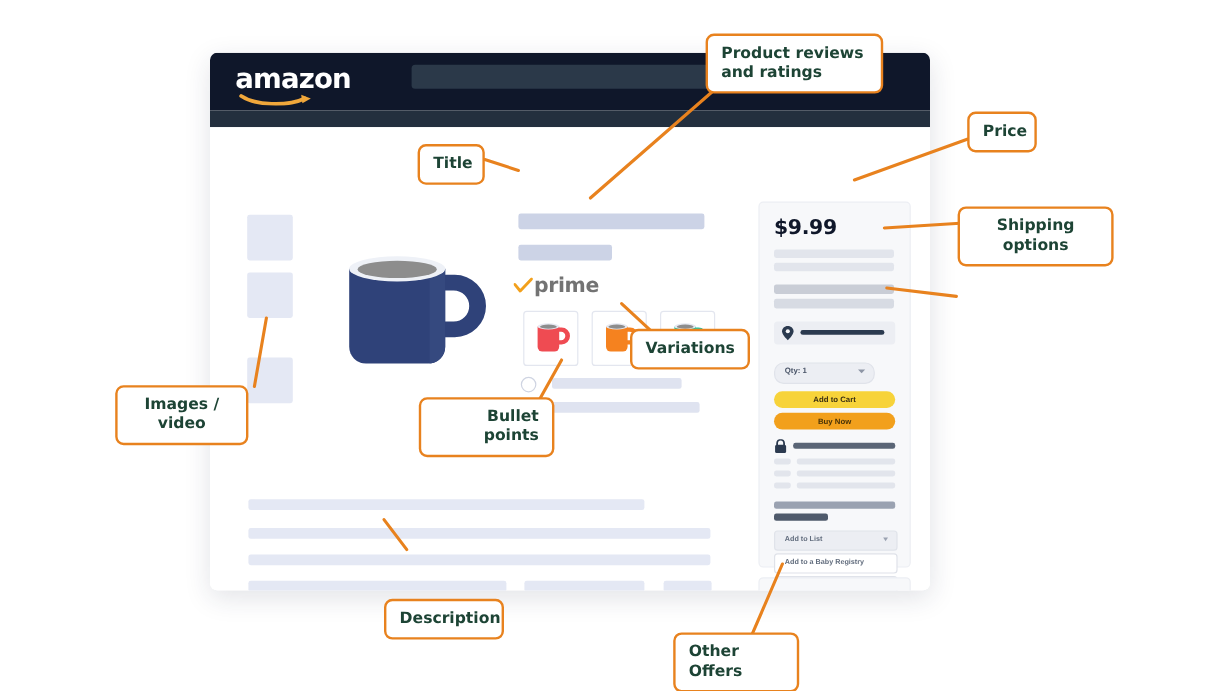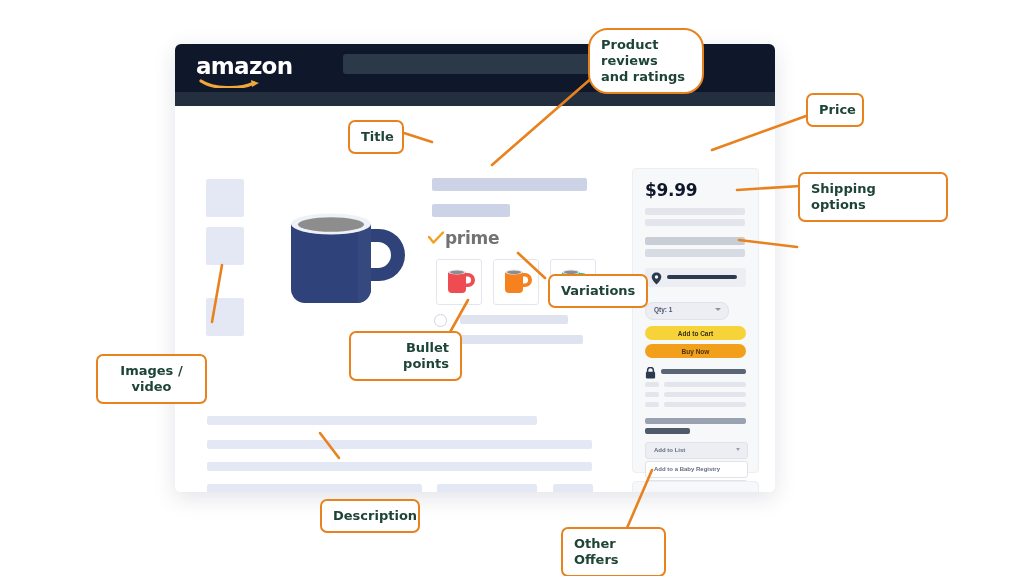--- a/index.html
+++ b/index.html
@@ -351,33 +351,33 @@
 
       <div class="offers">
         
         
         
       </div>
 
     </div>
   </div>
 
-  <div class="callout" style="left:588px;top:28px;width:116px;border-radius:20px;">Product reviews
+  <div class="callout" style="left:588px;top:28px;width:148px;">Product reviews
 and ratings</div>
 
   <div class="callout" style="left:348px;top:120px;width:56px;text-align:center;">Title</div>
 
   <div class="callout" style="left:806px;top:93px;width:58px;text-align:center;">Price</div>
 
-  <div class="callout" style="left:798px;top:172px;width:150px;text-align:left;">Shipping options</div>
-
-
-  <div class="callout" style="left:548px;top:274px;width:100px;text-align:right;">Variations</div>
-
-  <div class="callout" style="left:96px;top:321px;width:111px;text-align:center;margin-top:33px;">Images / video</div>
+  <div class="callout" style="left:798px;top:172px;width:130px;text-align:center;">Shipping options</div>
+
+
+  <div class="callout" style="left:525px;top:274px;width:100px;text-align:right;">Variations</div>
+
+  <div class="callout" style="left:96px;top:321px;width:111px;text-align:center;">Images / video</div>
 
   <div class="callout" style="left:349px;top:331px;width:113px;text-align:right;">Bullet points</div>
 
   <div class="callout" style="left:320px;top:459px;width:100px;text-align:center;margin-top:40px;">Description</div>
 
   <div class="callout" style="left:561px;top:527px;width:105px;">Other Offers</div>
 
 </div>
 
 </body></html>

